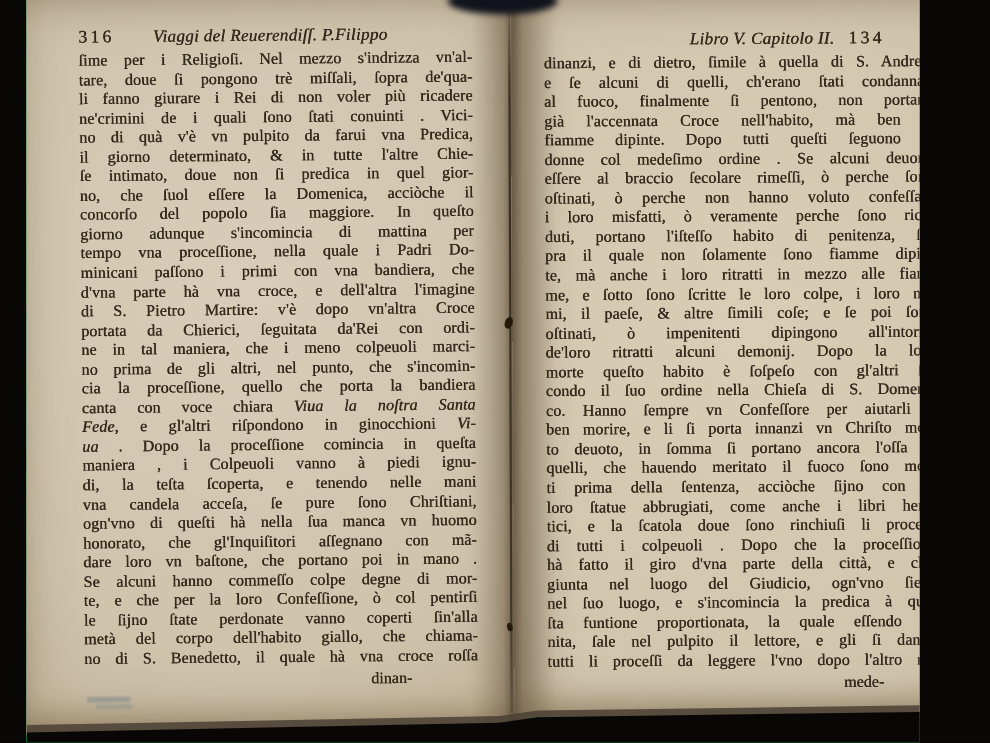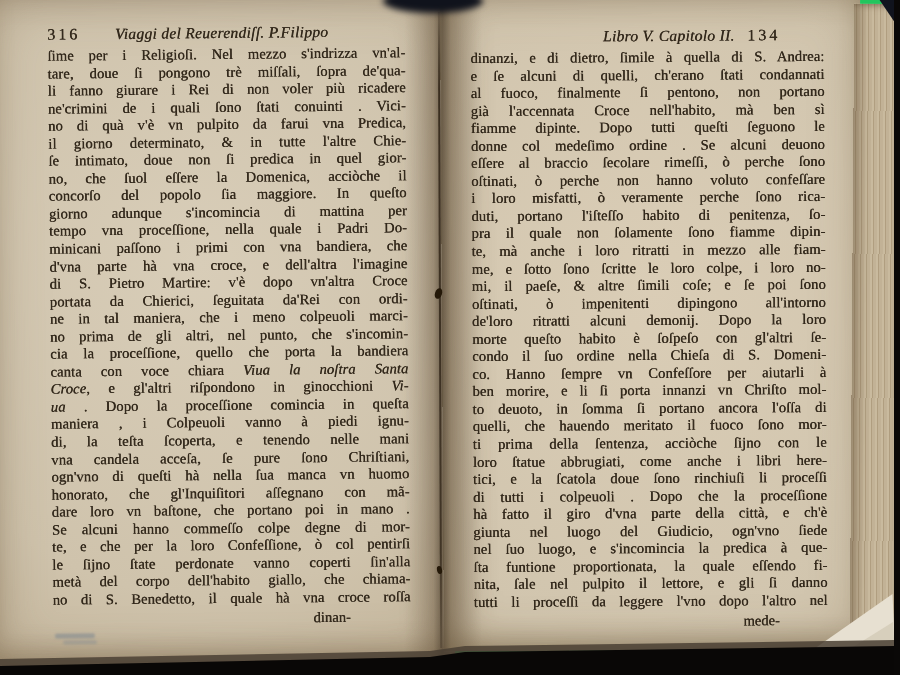--- a/index.html
+++ b/index.html
@@ -1,17 +1,17 @@
 <!DOCTYPE html>
 <html><head>
 <meta charset="utf-8">
 <style>
   html,body{margin:0;padding:0;background:#0a0807;}
-  .photo{position:relative;width:894px;height:675px;overflow:hidden;
-         background:#22c55e;font-family:"Liberation Serif","DejaVu Serif",serif;}
+  .photo{position:relative;width:812px;height:675px;overflow:hidden;
+         background:#22c55e;font-family:"Liberation Serif","DejaVu Serif",serif;margin-left:24px;}
   .page{position:absolute;color:#33291c;}
   .page-inner{position:relative;width:100%;height:100%;}
   .page-left{left:-8px;top:-6px;width:460px;height:672px;
     background:radial-gradient(120% 90% at 45% 40%, #d8cdb8 0%, #cfc3ac 55%, #c2b398 85%, #b0a083 100%);
     box-shadow:inset 0 0 55px rgba(110,90,60,.38), inset -22px 0 32px rgba(90,70,45,.28), inset 0 -18px 24px rgba(120,100,70,.30);
     transform:rotate(-0.55deg);}
   .page-right{left:442px;top:-5px;width:420px;height:655px;
     background:radial-gradient(120% 95% at 50% 45%, #dacdb6 0%, #d1c5ae 58%, #c4b59a 88%, #b5a385 100%);
     box-shadow:inset 0 0 50px rgba(110,90,60,.34), inset 22px 0 30px rgba(90,70,45,.30), inset 0 -14px 20px rgba(120,100,70,.28);
     transform:rotate(-0.35deg);}
@@ -91,21 +91,21 @@
           <div class="tl"><span>giorno adunque s'incomincia di mattina per</span></div>
           <div class="tl"><span>tempo vna proceſſione, nella quale i Padri Do-</span></div>
           <div class="tl"><span>minicani paſſono i primi con vna bandiera, che</span></div>
           <div class="tl"><span>d'vna parte hà vna croce, e dell'altra l'imagine</span></div>
           <div class="tl"><span>di S. Pietro Martire: v'è dopo vn'altra Croce</span></div>
           <div class="tl"><span>portata da Chierici, ſeguitata da'Rei con ordi-</span></div>
           <div class="tl"><span>ne in tal maniera, che i meno colpeuoli marci-</span></div>
           <div class="tl"><span>no prima de gli altri, nel punto, che s'incomin-</span></div>
           <div class="tl"><span>cia la proceſſione, quello che porta la bandiera</span></div>
           <div class="tl"><span>canta con voce chiara </span><span class="it">Viua la noſtra Santa</span></div>
-          <div class="tl"><span class="it">Croce</span><span>, e gl'altri riſpondono in ginocchioni </span><span class="it">Vi-</span></div>
+          <div class="tl"><span class="it">Fede</span><span>, e gl'altri riſpondono in ginocchioni </span><span class="it">Vi-</span></div>
           <div class="tl"><span class="it">ua</span><span> . Dopo la proceſſione comincia in queſta</span></div>
           <div class="tl"><span>maniera , i Colpeuoli vanno à piedi ignu-</span></div>
           <div class="tl"><span>di, la teſta ſcoperta, e tenendo nelle mani</span></div>
           <div class="tl"><span>vna candela acceſa, ſe pure ſono Chriſtiani,</span></div>
           <div class="tl"><span>ogn'vno di queſti hà nella ſua manca vn huomo</span></div>
           <div class="tl"><span>honorato, che gl'Inquiſitori aſſegnano con mã-</span></div>
           <div class="tl"><span>dare loro vn baſtone, che portano poi in mano .</span></div>
           <div class="tl"><span>Se alcuni hanno commeſſo colpe degne di mor-</span></div>
           <div class="tl"><span>te, e che per la loro Confeſſione, ò col pentirſi</span></div>
           <div class="tl"><span>le ſijno ſtate perdonate vanno coperti ſin'alla</span></div>

